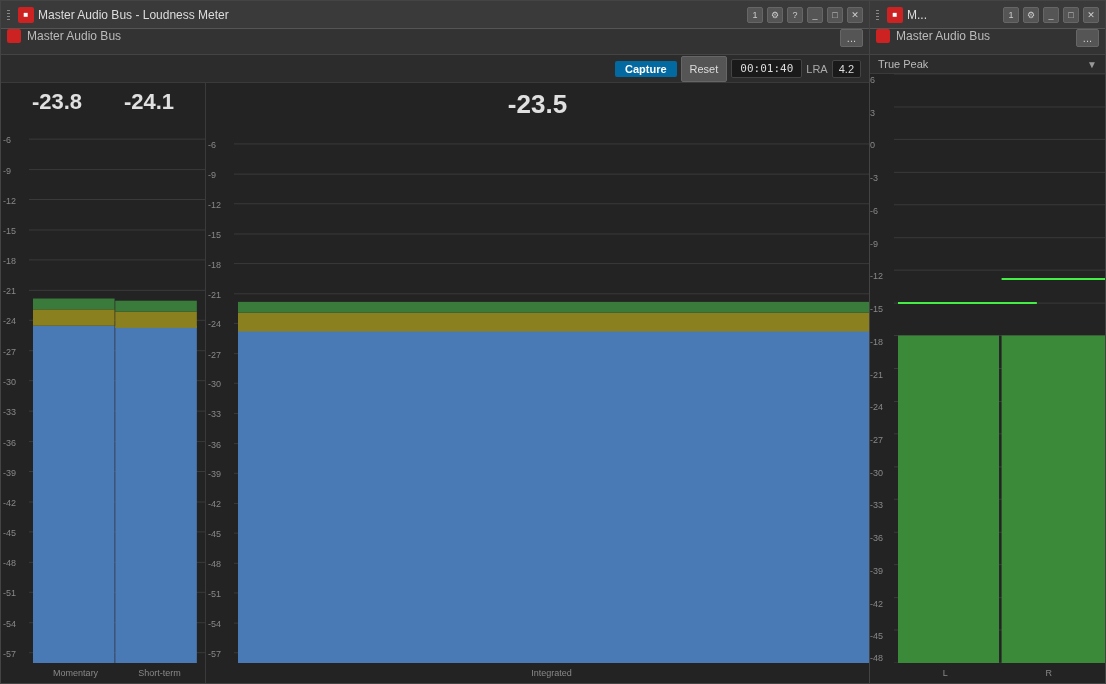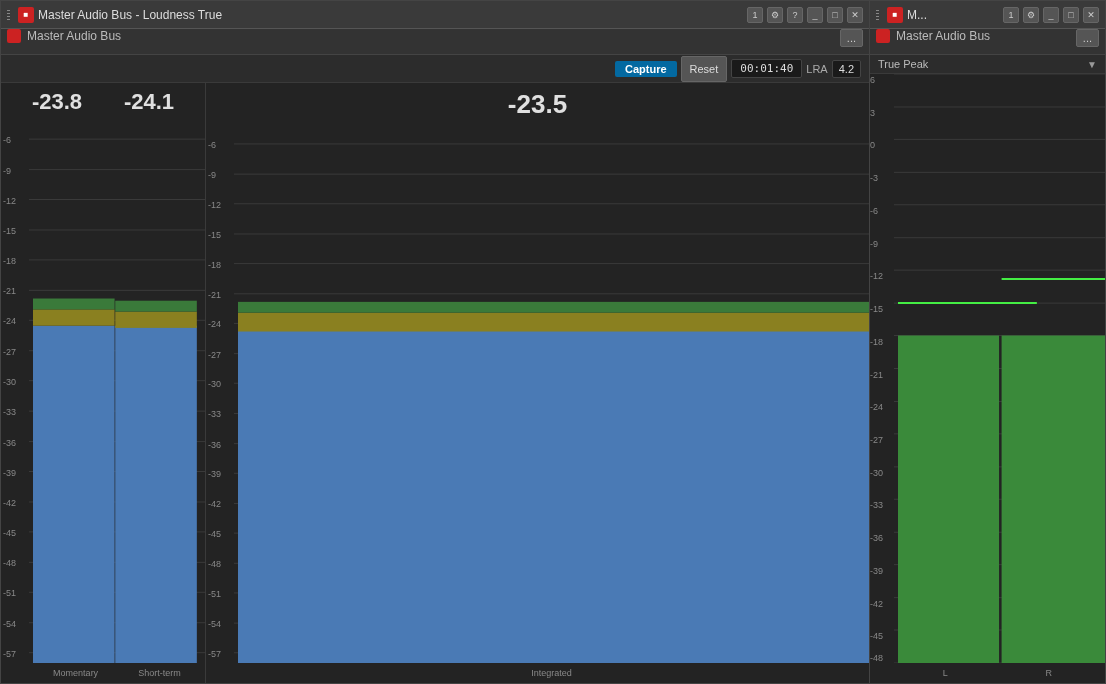--- a/index.html
+++ b/index.html
@@ -326,21 +326,21 @@
     <div class="window-left">
 
       <div class="title-bar">
         <div class="title-bar-grip">
           <span></span>
             <span></span>
             <span></span>
             <span></span>
         </div>
         <div class="title-icon">■</div>
-        <span class="title-text">Master Audio Bus - Loudness True</span>
+        <span class="title-text">Master Audio Bus - Loudness Meter</span>
         <div class="title-controls">
           <div class="title-btn">1</div>
           <div class="title-btn">⚙</div>
           <div class="title-btn">?</div>
           <div class="title-btn">_</div>
           <div class="title-btn">□</div>
           <div class="title-btn">✕</div>
         </div>
       </div>
 

